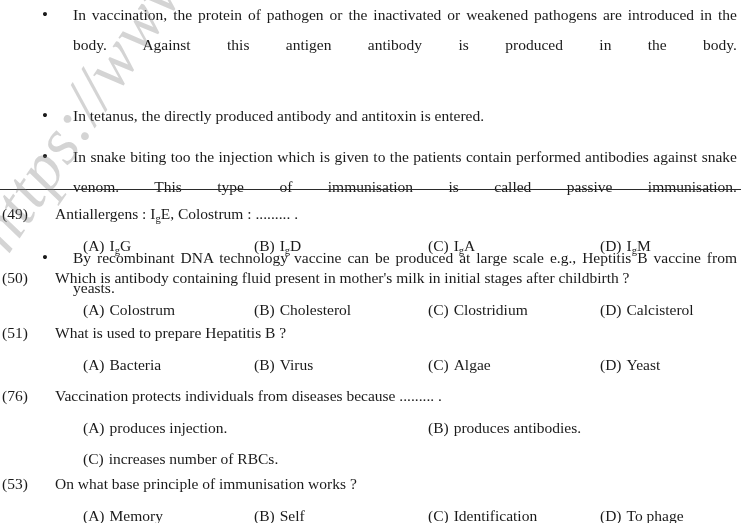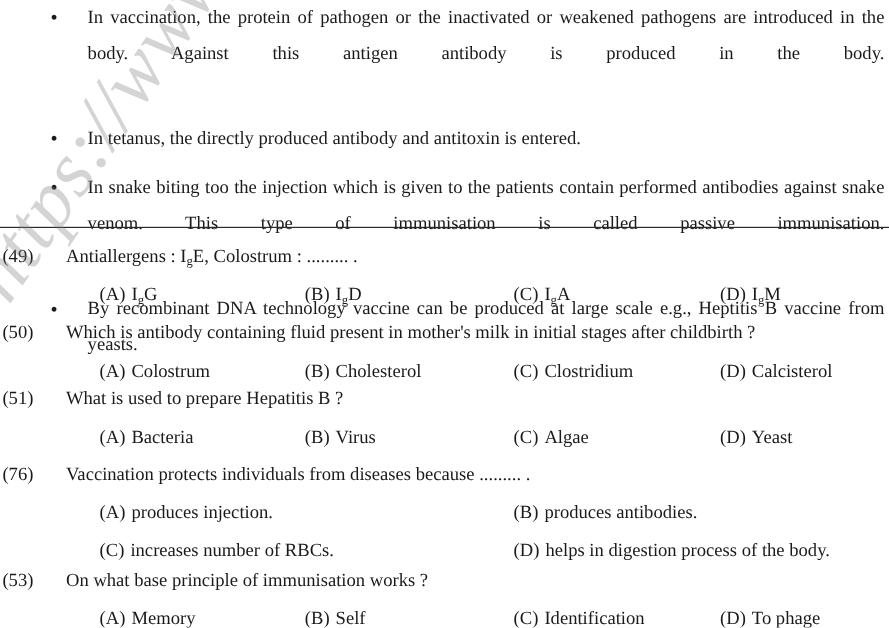--- a/index.html
+++ b/index.html
@@ -230,21 +230,20 @@
     <div class="q-line">
       <span class="q-num">(76)</span>
       <span class="q-text">Vaccination protects individuals from diseases because ......... .</span>
     </div>
     <div class="opt-row">
       <span class="opt h1"><span class="lab">(A)</span><span>produces injection.</span></span>
       <span class="opt h2"><span class="lab">(B)</span><span>produces antibodies.</span></span>
     </div>
     <div class="opt-row">
       <span class="opt h1"><span class="lab">(C)</span><span>increases number of RBCs.</span></span>
-      <span class="opt h2"><span class="lab">(D)</span><span>helps in digestion process of the body.</span></span>
     </div>
   </div>
 
   <div class="q-block" style="top:468px;">
     <div class="q-line">
       <span class="q-num">(53)</span>
       <span class="q-text">On what base principle of immunisation works ?</span>
     </div>
     <div class="opt-row">
       <span class="opt c1"><span class="lab">(A)</span><span>Memory</span></span>

